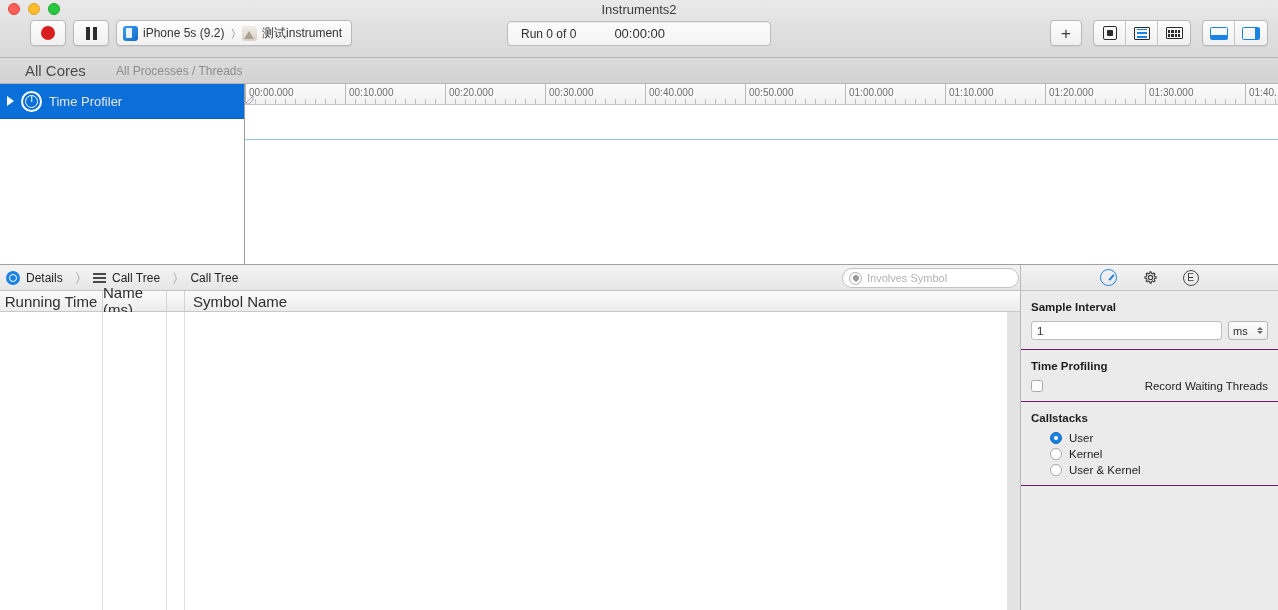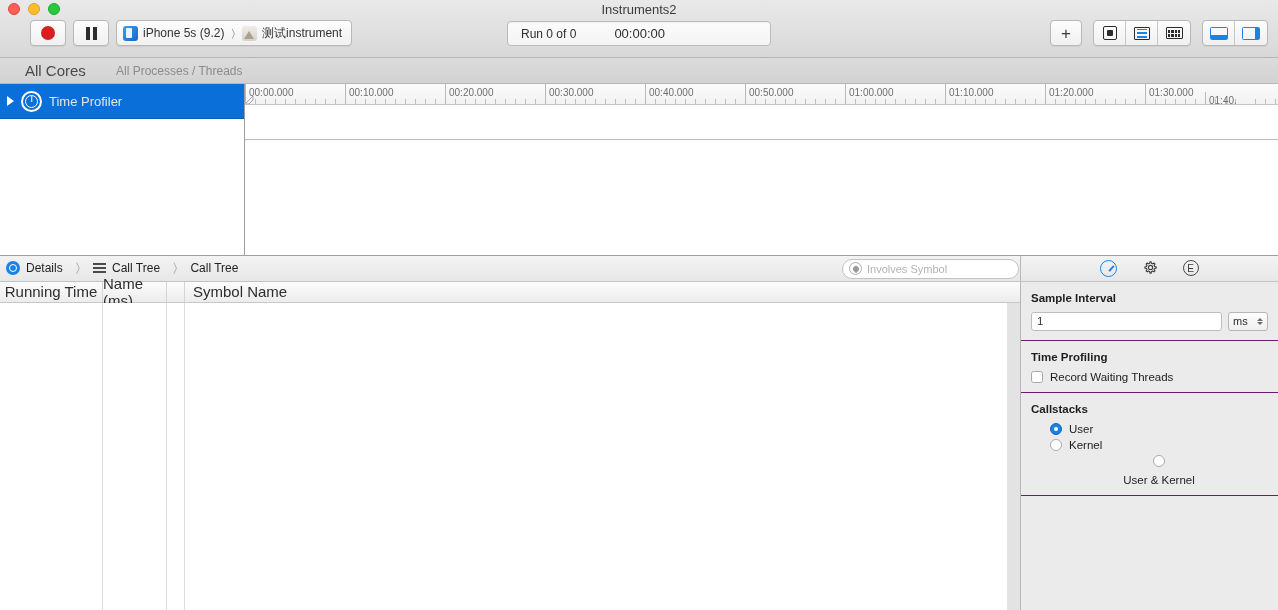--- a/index.html
+++ b/index.html
@@ -227,27 +227,27 @@
     border-radius: 3px; font-size: 11.5px; color: #333; padding: 0 5px; display: flex; align-items: center; }
   .unit-pop { width: 40px; height: 19px; background: linear-gradient(to bottom,#fdfdfd,#efefef);
     border: 1px solid #b6b6b6; border-radius: 3px; display: flex; align-items: center;
     justify-content: space-between; padding: 0 4px; font-size: 11px; color: #2b2b2b; }
   .stepper { display: flex; flex-direction: column; gap: 1px; }
   .stepper i { display:block; width: 0; height: 0; border-left: 3px solid transparent;
     border-right: 3px solid transparent; }
   .stepper i.up { border-bottom: 3px solid #6a6a6a; }
   .stepper i.dn { border-top: 3px solid #6a6a6a; }
 
-  .chk-row { display: flex; align-items: center; gap: 7px; }
+  .chk-row { display: flex; align-items: center; gap: 7px; justify-content: space-between; }
   .chkbox { width: 12px; height: 12px; background: #ffffff; border: 1px solid #a9a9a9;
     border-radius: 2.5px; }
   .chk-lbl { font-size: 11.5px; color: #1d1d1d; }
 
   .radio-row { display: flex; align-items: center; gap: 7px; margin-left: 19px; margin-bottom: 4px; }
-  .radio-row:last-child { margin-bottom: 0; flex-direction: column; }
+  .radio-row:last-child { margin-bottom: 0; }
   .radio { width: 12px; height: 12px; border-radius: 50%; background: #ffffff;
     border: 1px solid #a9a9a9; display:flex; align-items:center; justify-content:center; }
   .radio.on { background: #1a82e2; border-color: #1268bd; }
   .radio.on::after { content:""; width: 4px; height: 4px; border-radius: 50%; background: #ffffff; }
   .radio-lbl { font-size: 11.5px; color: #1d1d1d; }
 </style>
 </head>
 <body>
 
 <div id="app">
@@ -462,21 +462,21 @@
           </div>
           <div class="rminor" style="left: 910px;"></div>
           <div class="rminor" style="left: 920px;"></div>
           <div class="rminor" style="left: 930px;"></div>
           <div class="rminor" style="left: 940px;"></div>
           <div class="rminor" style="left: 950px;"></div>
           <div class="rminor" style="left: 960px;"></div>
           <div class="rminor" style="left: 970px;"></div>
           <div class="rminor" style="left: 980px;"></div>
           <div class="rminor" style="left: 990px;"></div>
-          <div class="rtick" style="left: 960px; margin-top: 8px;">
+          <div class="rtick" style="left: 1000px;">
             <span class="rlab">01:40.</span>
           </div>
           <div class="rminor" style="left: 1010px;"></div>
           <div class="rminor" style="left: 1020px;"></div>
           <div class="rminor" style="left: 1030px;"></div>
         </div>
       <div class="track-lane"></div>
       <div class="track-rest"></div>
     </div>
   </div>

